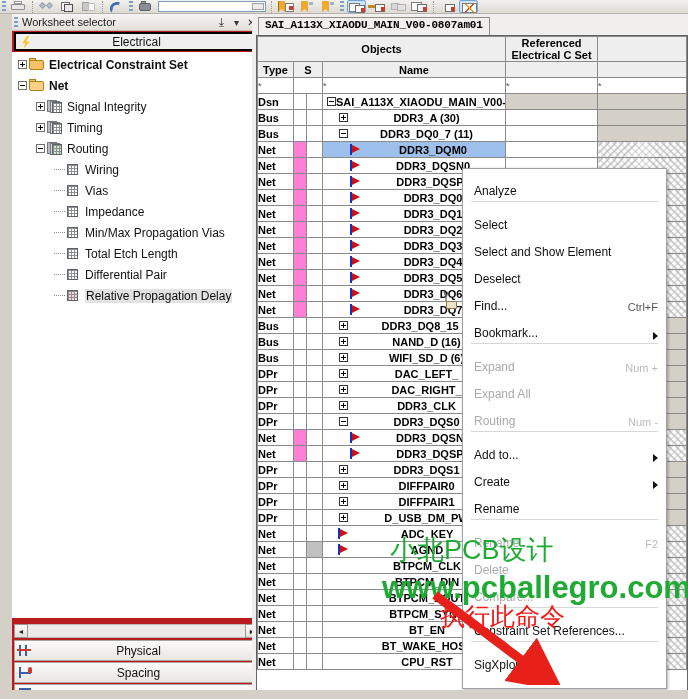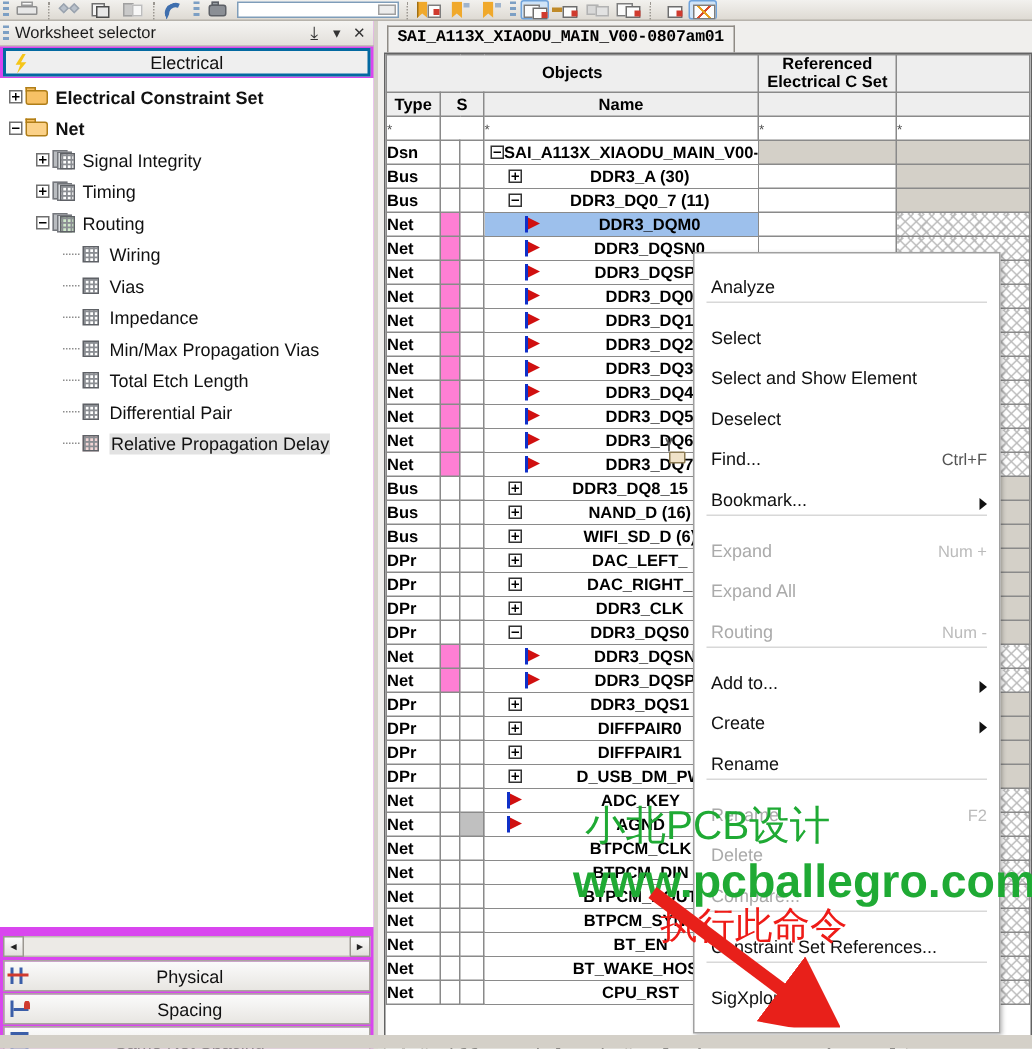--- a/index.html
+++ b/index.html
@@ -52,35 +52,35 @@
   .ico-sheet i.arr { left: 0px; top: 5px; width: 7px; height: 3px; background: #c08a28; }
   .ico-gray i.s { left: 2px; top: 3px; width: 8px; height: 7px; background: #d8d8d8; border: 1px solid #b2b2b2; }
   .ico-gray i.s2 { left: 8px; top: 4px; width: 9px; height: 7px; background: #e2e2e2; border: 1px solid #b2b2b2; }
   .ico-net i.s { left: 2px; top: 2px; width: 15px; height: 10px; background: #fdfdfd; border: 1px solid #7d7d7d; }
   .ico-net i.x { left: 4px; top: 3px; width: 11px; height: 8px;
      background:
        linear-gradient(45deg, transparent 45%, #e8a21f 45% 55%, transparent 55%),
        linear-gradient(-45deg, transparent 45%, #d84b2a 45% 55%, transparent 55%); }
 
   
-  .left-panel { position: absolute; left: 0; top: 14px; width: 249px; height: 685px; background: #d946ef; }
+  .left-panel { position: absolute; left: 12px; top: 14px; width: 249px; height: 685px; background: #b91c1c; }
   .panel-title {
     height: 17px; display: flex; align-items: center; padding: 0 2px;
     background: linear-gradient(#f5f4f2, #e3e0db);
     border-bottom: 1px solid #c3bfb8;
     font-size: 11px; color: #1b1b1b;
   }
   .dots { width: 4px; height: 11px; margin-right: 4px;
     background: repeating-linear-gradient(#7c9fc4 0 2px, transparent 2px 4px); }
   .panel-title .t { flex: 1; }
   .pt-btn { width: 15px; height: 15px; display: flex; align-items: center; justify-content: center;
     font-size: 10px; color: #333; }
   .pt-btn.pin { font-size: 12px; }
   .electrical-bar {
-    margin: 1px 2px 0 2px; height: 19px; border: 2px solid #0369a1;
+    margin: 1px 2px 0 2px; height: 19px; border: 2px solid #000000;
     background: #efefef; display: flex; align-items: center; position: relative;
   }
   .bolt { position: absolute; left: 4px; top: 2px; width: 12px; height: 13px;
     background: #f5c518; clip-path: polygon(58% 0,20% 55%,46% 55%,28% 100%,80% 42%,50% 42%,76% 0);
     border: 0; }
   .electrical-bar .lbl { flex: 1; text-align: center; font-size: 12px; color: #111; }
 
   .tree { position: absolute; left: 0; top: 38px; width: 249px; height: 566px; background: #fff;
     overflow: hidden; padding-top: 2px; }
   .tnode { display: flex; align-items: center; height: 21px; font-size: 12px; color: #111; position: relative; }

